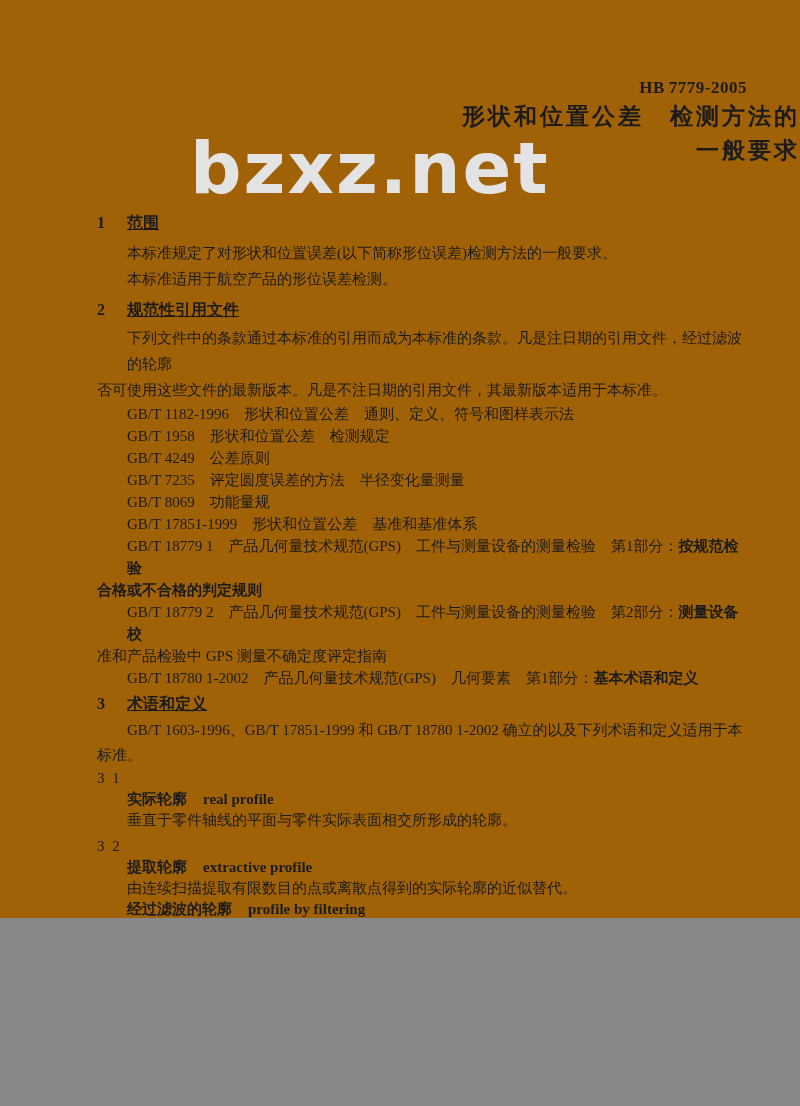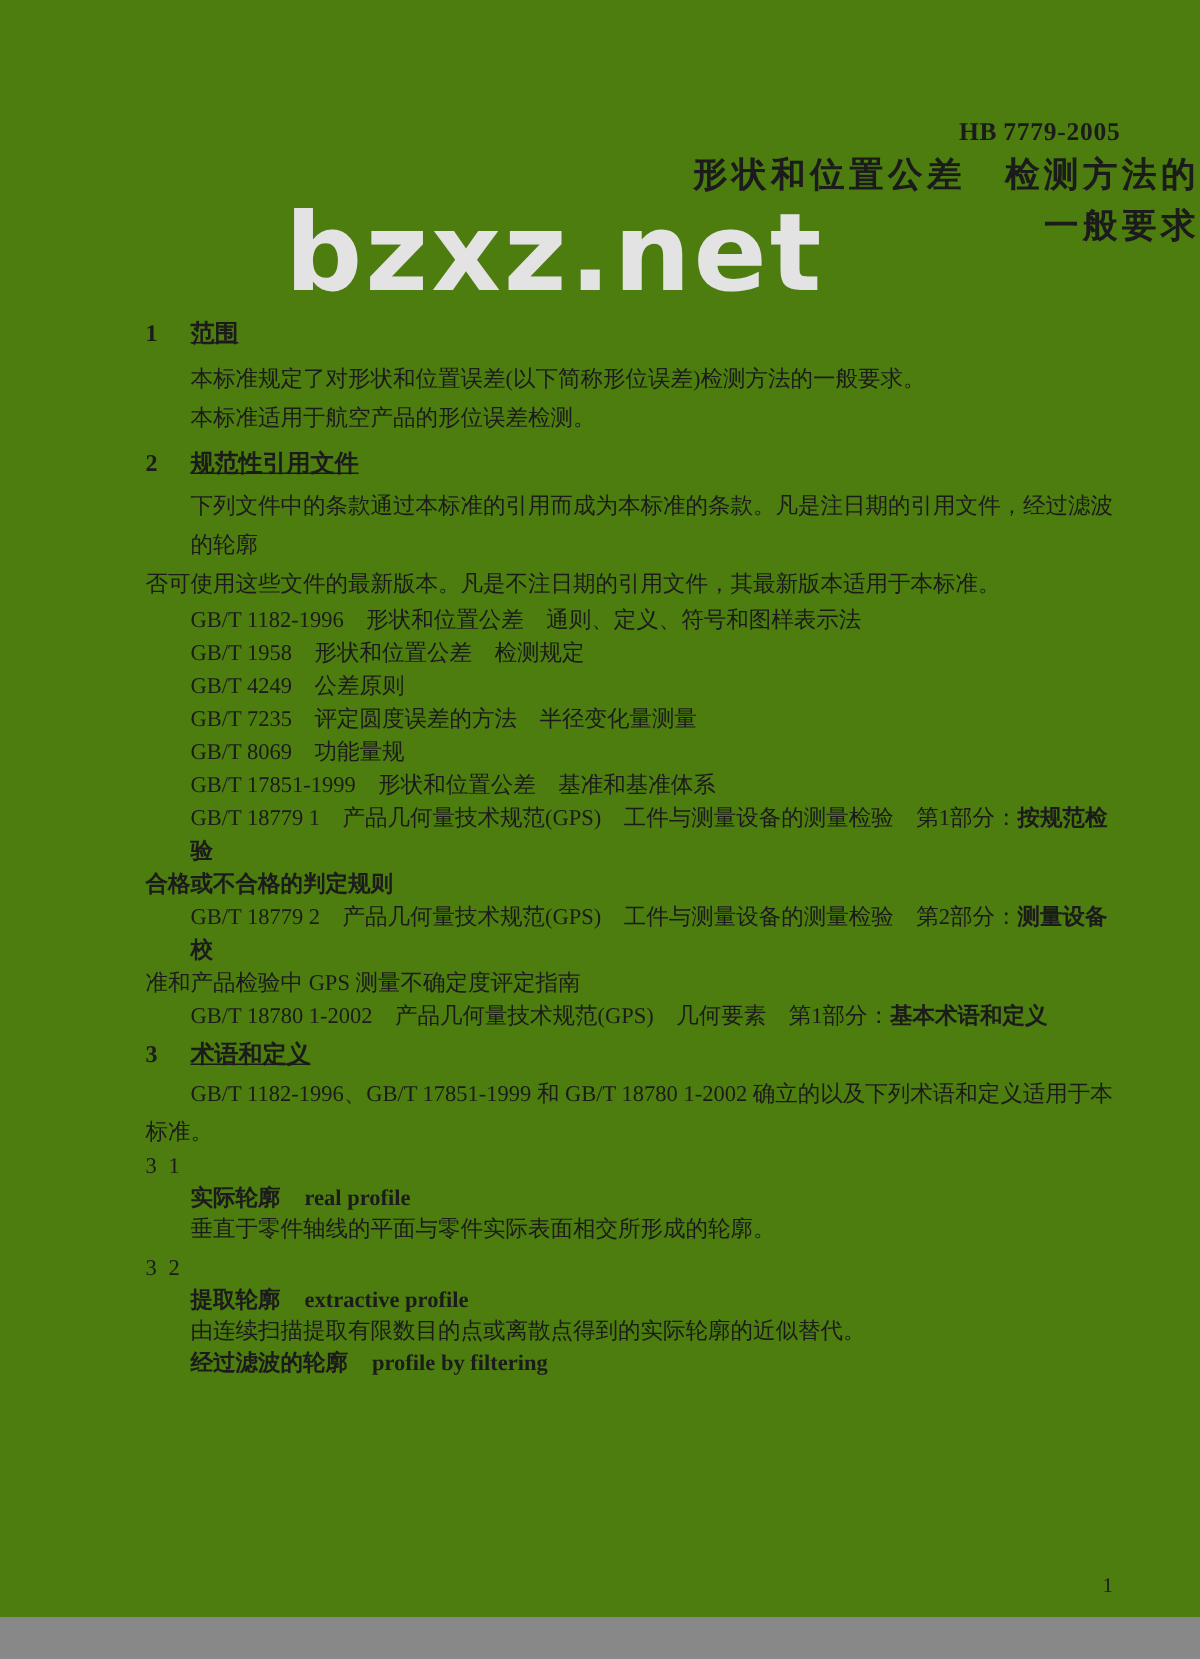--- a/index.html
+++ b/index.html
@@ -1,20 +1,20 @@
 <!DOCTYPE html>
 <html><head>
 <meta charset="utf-8">
 <style>
   html,body{margin:0;padding:0;background:#888;}
   .doc{
     position:relative;
-    width:800px;height:1078px;
+    width:800px;height:918px;
     margin:0 auto;
-    background:#4d7c0f;
+    background:#a16207;
     font-family:"Liberation Serif","DejaVu Serif",serif;
     color:#1b1b1b;
     overflow:hidden;
   }
   .hdr{
     position:absolute;top:78px;right:53px;
     font-size:17px;font-weight:700;letter-spacing:0.5px;
   }
   .hdr .hb{font-weight:900;margin-right:4px;}
   .watermark{
@@ -103,21 +103,21 @@
       <div class="rline"><b>合格或不合格的判定规则</b></div>
       <div class="rline indent"><span>GB/T 18779 2　产品几何量技术规范(GPS)　工件与测量设备的测量检验　第2部分：</span><b>测量设备校</b></div>
       <div class="rline"><span>准和产品检验中 GPS 测量不确定度评定指南</span></div>
       <div class="rline indent"><span>GB/T 18780 1-2002　产品几何量技术规范(GPS)　几何要素　第1部分：</span><b>基本术语和定义</b></div>
     </div>
 
     <div class="sec-h mt-s3">
       <span class="num">3</span><span>术语和定义</span>
     </div>
     <div class="mt-s3para">
-      <div class="line indent" style="line-height:25px">GB/T 1182-1996、GB/T 17851-1999 和 GB/T 18780 1-2002 确立的以及下列术语和定义适用于本</div>
+      <div class="line indent" style="line-height:25px">GB/T 1603-1996、GB/T 17851-1999 和 GB/T 18780 1-2002 确立的以及下列术语和定义适用于本</div>
       <div class="line" style="line-height:25px">标准。</div>
     </div>
 
     <div>
       <div class="tnum first">3 1</div>
       <div class="tname">
         <span class="cn">实际轮廓</span><span class="en">real profile</span>
       </div>
       <div class="tdef indent">垂直于零件轴线的平面与零件实际表面相交所形成的轮廓。</div>
     </div>

